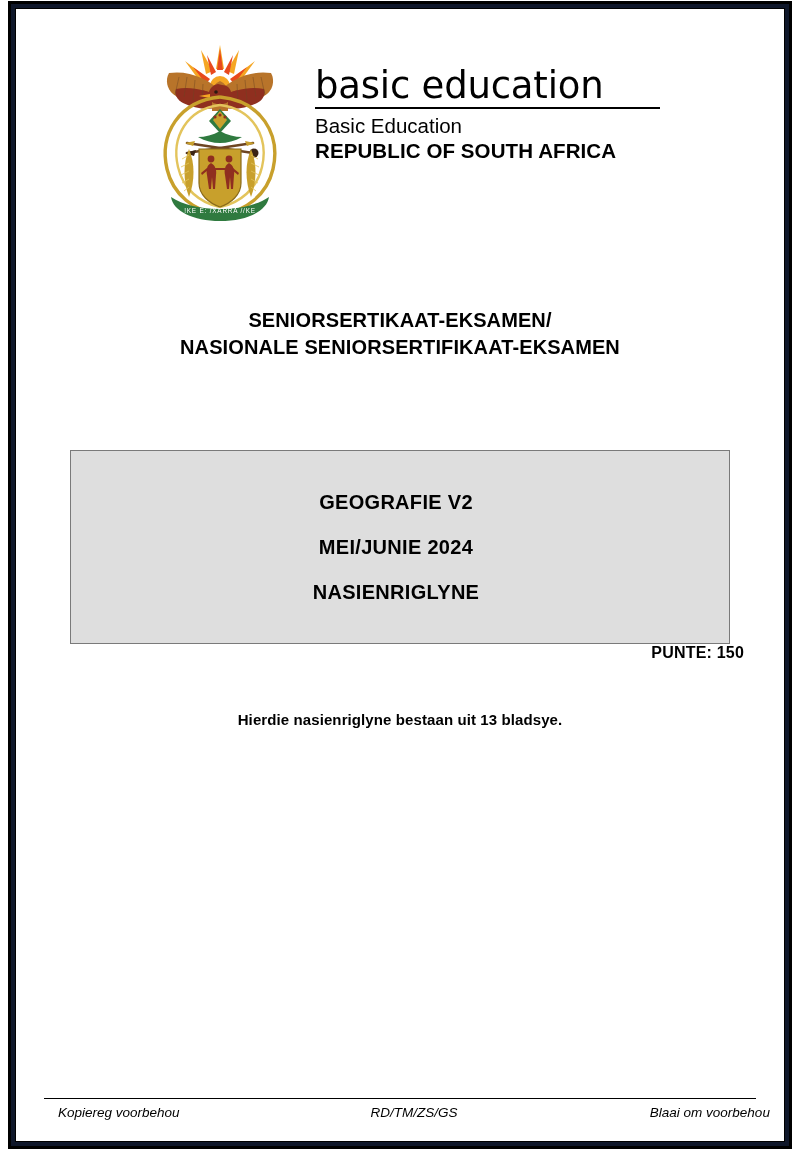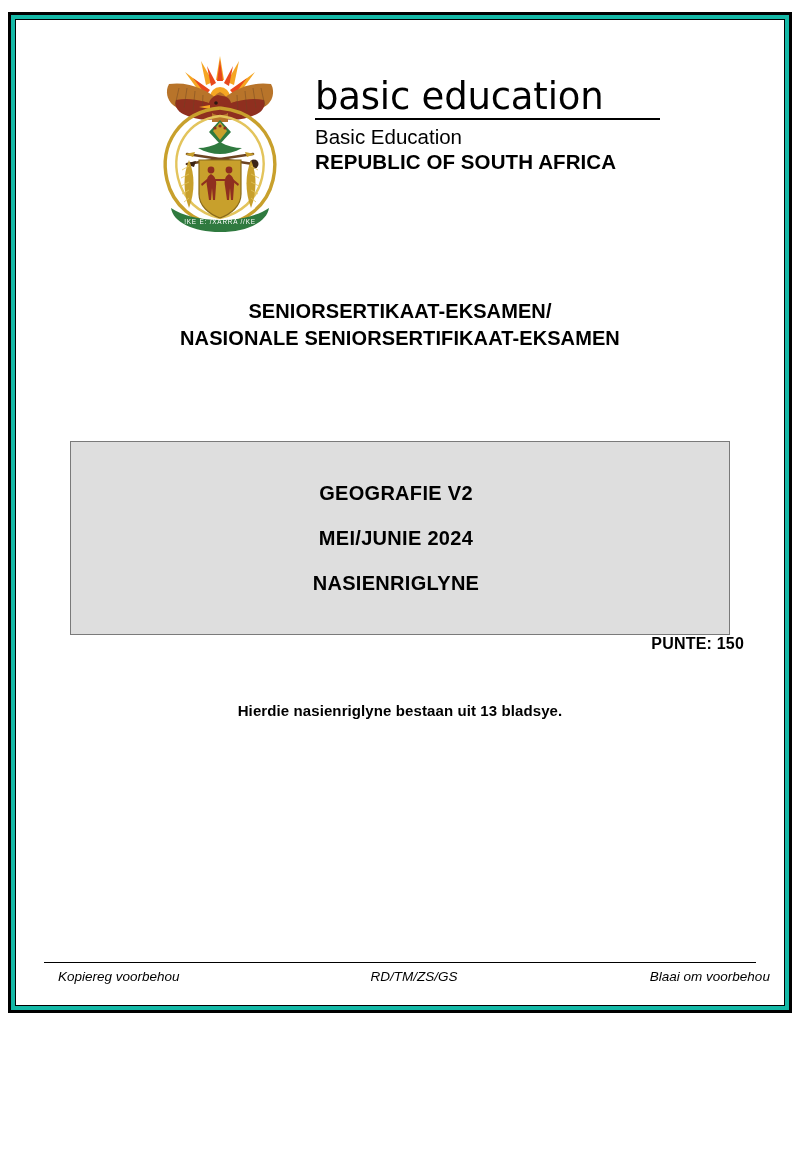--- a/index.html
+++ b/index.html
@@ -13,26 +13,26 @@
     height: 1160px;
     font-family: "Liberation Sans", sans-serif;
     color: #000000;
     overflow: hidden;
   }
 
   
   .page {
     position: absolute;
     left: 8px;
-    top: 12px;
+    top: 1px;
     width: 784px;
-    height: 1001px;
+    height: 1148px;
     box-sizing: border-box;
     border: 3px solid #000;
-    background: #14b8a6;
+    background: #0f172a;
   }
   .page-inner {
     position: absolute;
     left: 4px;
     top: 4px;
     right: 4px;
     bottom: 4px;
     border: 1px solid #000;
     background: #fff;
     box-sizing: border-box;
@@ -84,21 +84,21 @@
     font-weight: bold;
     letter-spacing: 0.1px;
   }
 
   
   .exam-heading {
     text-align: center;
     font-size: 20px;
     font-weight: bold;
     line-height: 1.35;
-    margin-top: 58px;
+    margin-top: 78px;
     letter-spacing: 0.1px;
   }
 
   
   .detail-box {
     margin: 89px 16px 0 16px;
     border: 1.5px solid #7a7a7a;
     background: #dedede;
     padding: 29px 8px 28px 0;
     text-align: center;

